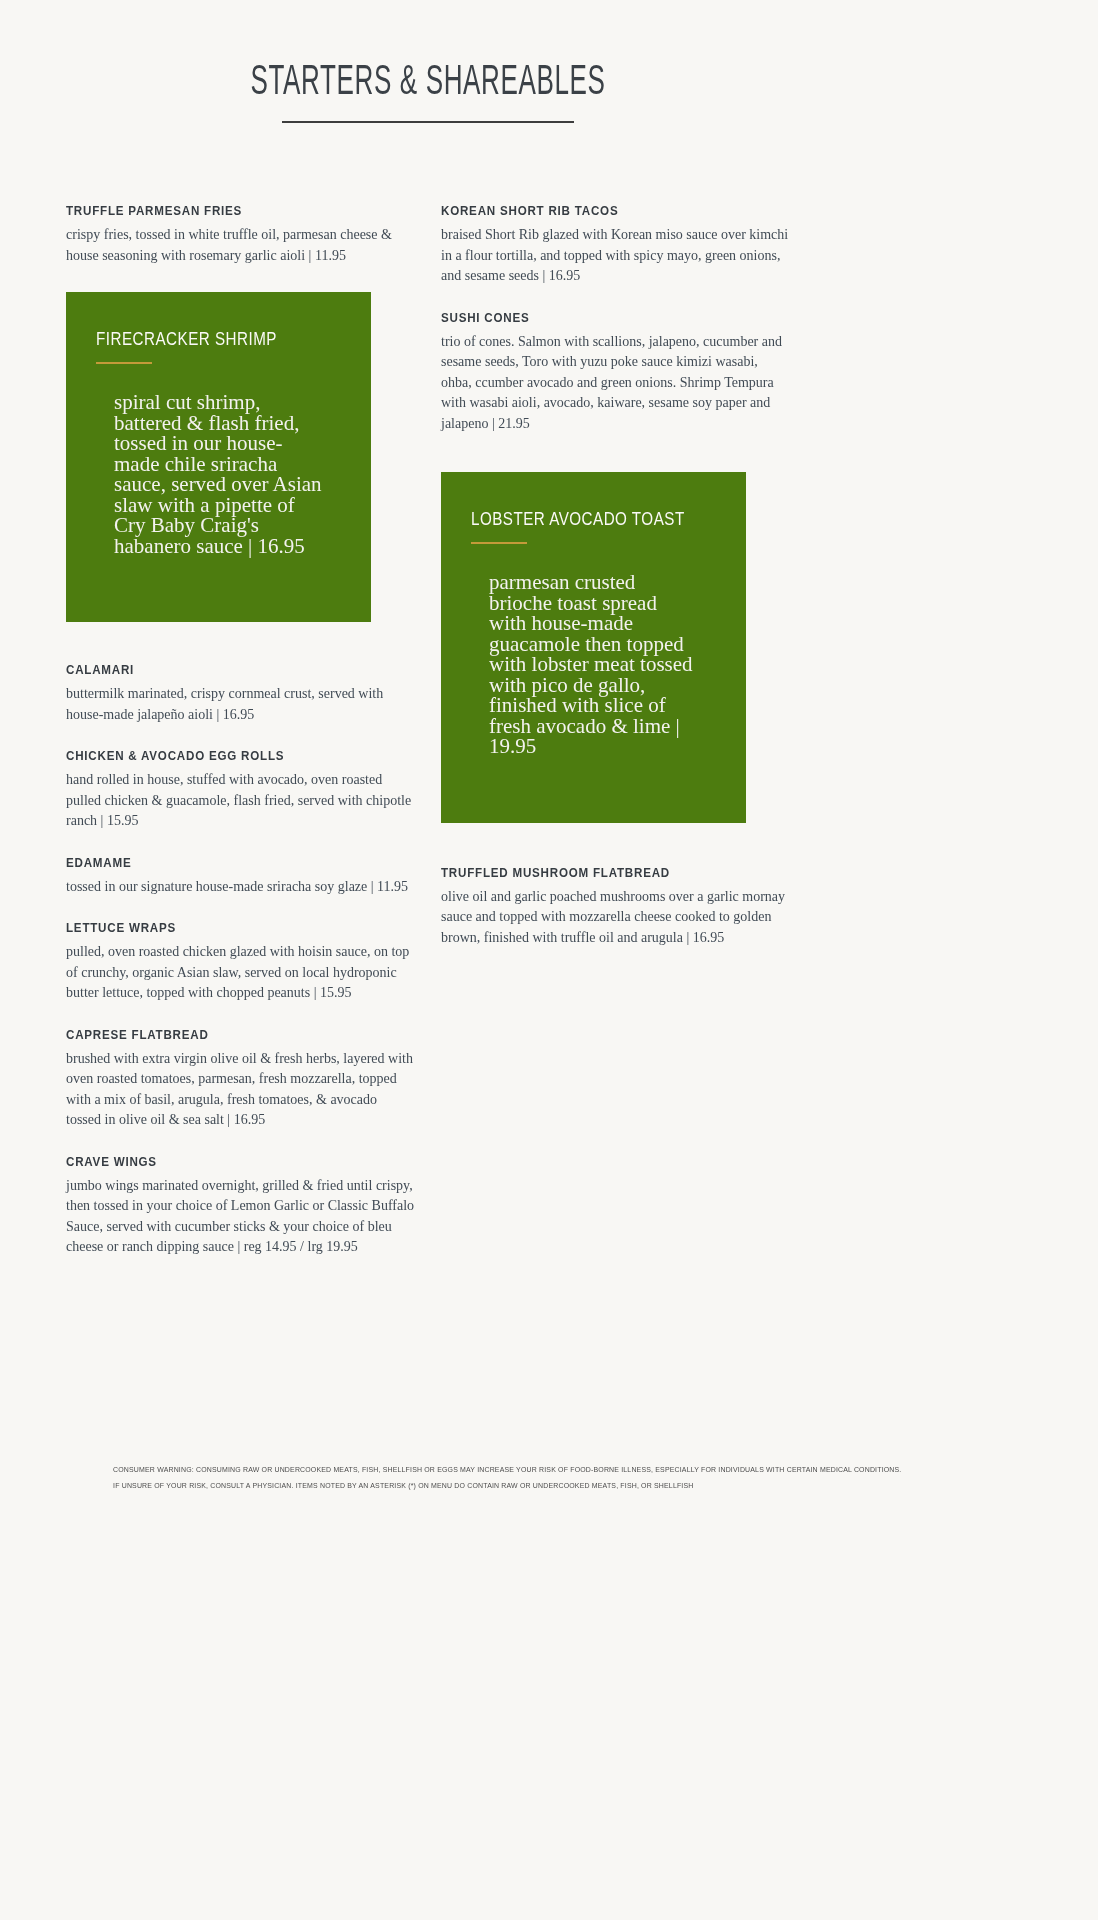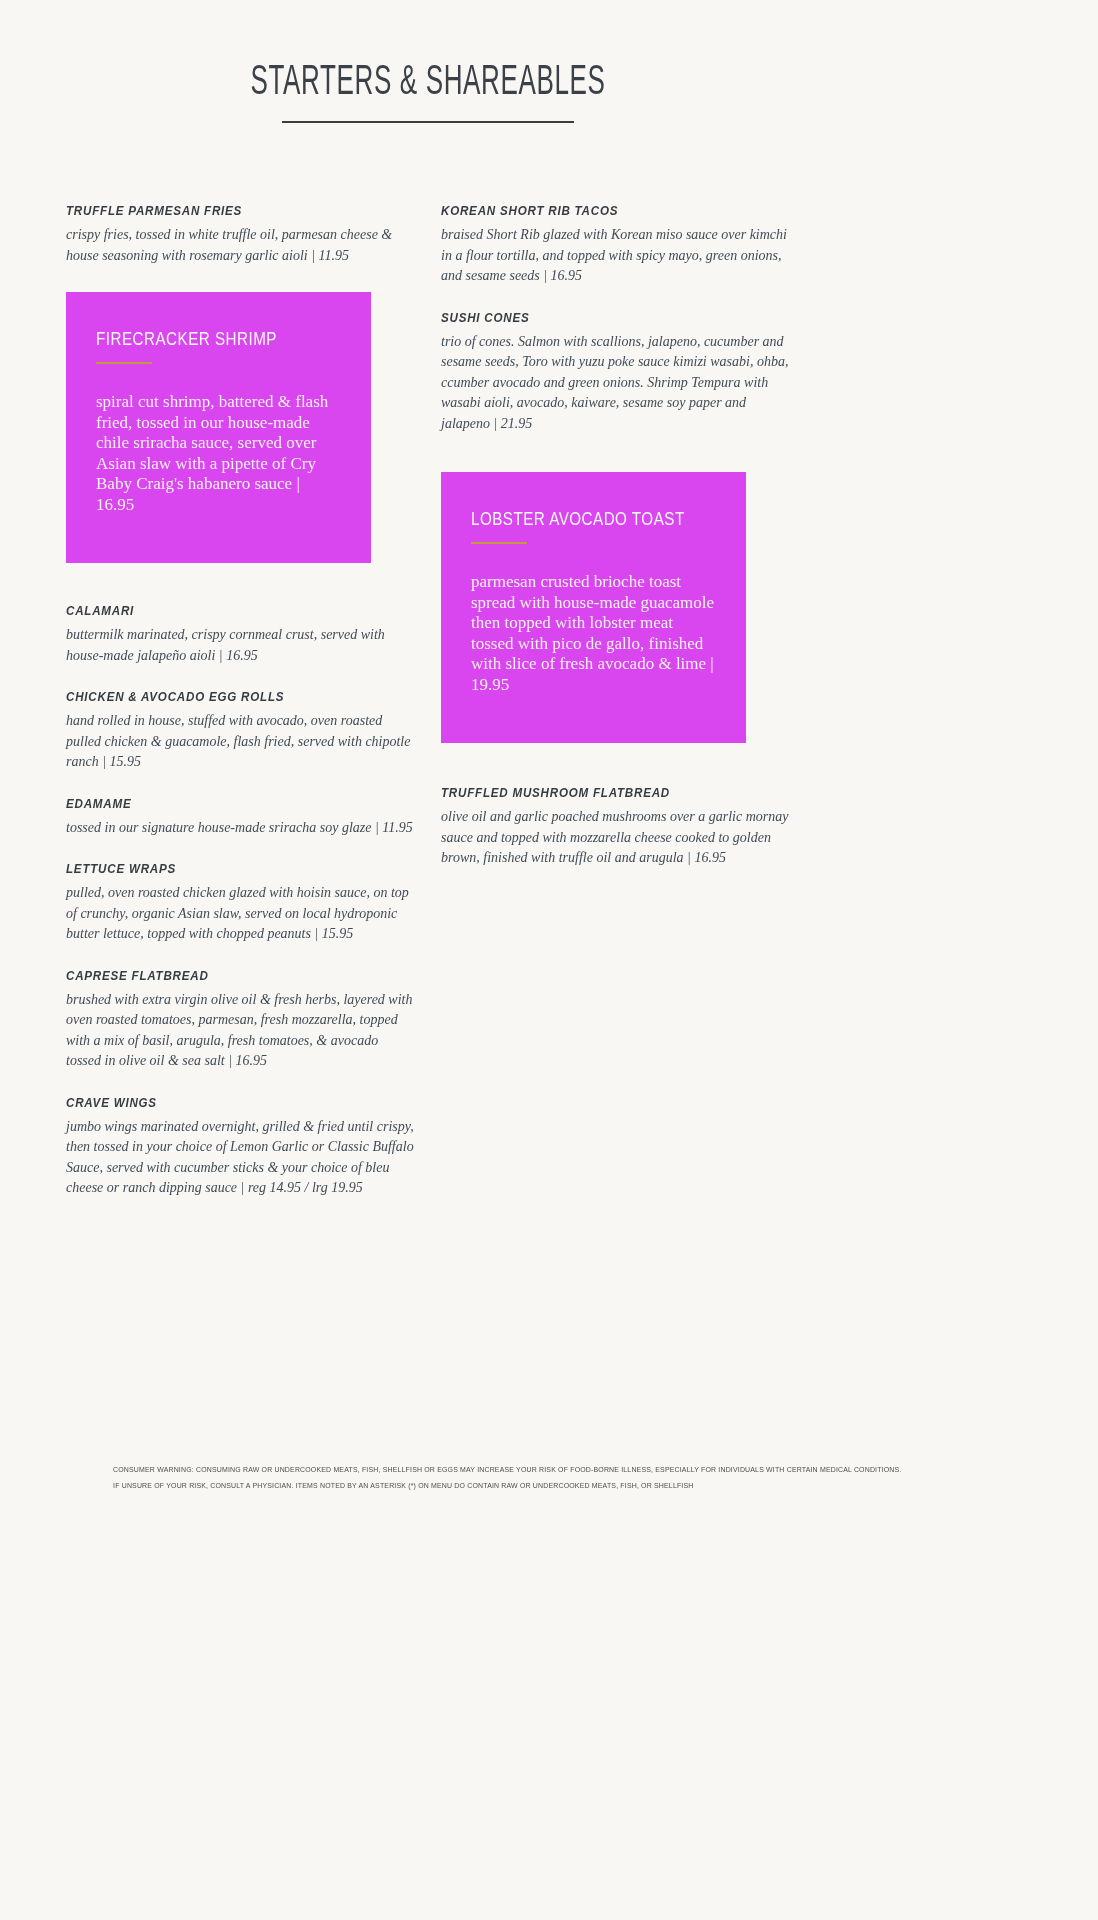--- a/index.html
+++ b/index.html
@@ -34,21 +34,21 @@
     height: 2px;
     background: #3d3d3d;
     margin: 17px auto 0 auto;
   }
   .cols {
     display: flex;
     gap: 26px;
     margin-top: 78px;
   }
   .col { width: 349px; }
-  .item { margin-bottom: 21px; font-style: italic; }
+  .item { margin-bottom: 21px; }
   .item-name {
     margin: 0 0 7px 0;
     font-family: "Liberation Sans", sans-serif;
     font-size: 13.5px;
     font-weight: 700;
     letter-spacing: 0.9px;
     color: #363c42;
     display: inline-block;
     transform: scaleX(0.86);
     transform-origin: left center;
@@ -56,21 +56,21 @@
   }
   .item-desc {
     margin: 0;
     font-size: 14px;
     line-height: 20.5px;
     color: #414b55;
   }
   .card {
     box-sizing: border-box;
     width: 305px;
-    background: #d946ef;
+    background: #4d7c0f;
     padding: 36px 30px 48px 30px;
     margin: 26px 0 38px 0;
   }
   .card-name {
     margin: 0;
     font-family: "Liberation Sans", sans-serif;
     font-size: 19px;
     font-weight: 400;
     letter-spacing: 0.6px;
     color: #fbfaf8;
@@ -79,22 +79,22 @@
     transform-origin: left center;
     white-space: nowrap;
   }
   .card-rule {
     width: 56px;
     height: 2px;
     background: #c49a3a;
     margin: 12px 0 28px 0;
   }
   .card-desc {
-    margin: 0;
-    font-size: 17px;
+    margin: 18px;
+    font-size: 21px;
     line-height: 20.5px;
     color: #f3f2ef;
   }
   .card-right { margin-top: 38px; margin-bottom: 40px; }
   .disclaimer {
     position: absolute;
     top: 1462px;
     left: 66px;
     width: 724px;
     text-align: left;

